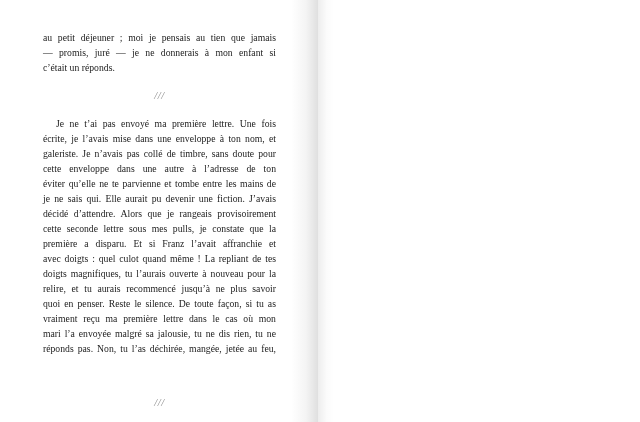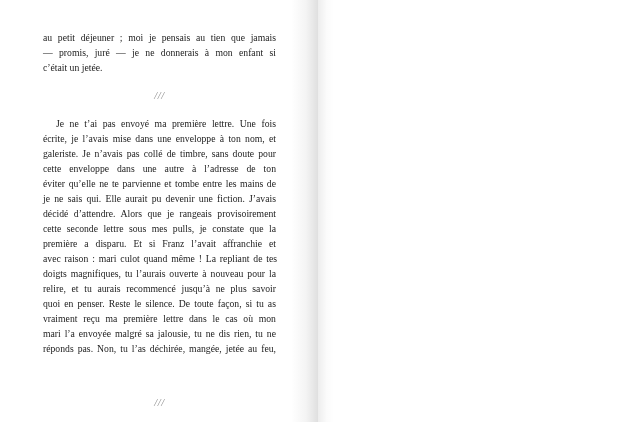--- a/index.html
+++ b/index.html
@@ -83,34 +83,34 @@
 </style>
 </head>
 <body>
 
 <div id="screen">
   <div class="page page-left">
     <div class="text-col col-left">
         <div class="para">
           <div class="line" style="word-spacing: 3.28px;"><span class="txt">au petit déjeuner ; moi je pensais au tien que jamais</span></div>
           <div class="line" style="word-spacing: 3.9px;"><span class="txt">— promis, juré — je ne donnerais à mon enfant si</span></div>
-          <div class="line"><span class="txt">c’était un jetée.</span></div>
+          <div class="line"><span class="txt">c’était un réponds.</span></div>
         </div>
         <div class="separator sep-mid">///</div>
         <div class="para">
           <div class="line" style="word-spacing: 3.1px;"><span class="txt ind">Je ne t’ai pas envoyé ma première lettre. Une fois</span></div>
           <div class="line" style="word-spacing: 1.89px;"><span class="txt">écrite, je l’avais mise dans une enveloppe à ton nom, et</span></div>
           <div class="line" style="word-spacing: 1.71px;"><span class="txt">galeriste. Je n’avais pas collé de timbre, sans doute pour</span></div>
           <div class="line" style="word-spacing: 5.52px;"><span class="txt">cette enveloppe dans une autre à l’adresse de ton</span></div>
           <div class="line" style="word-spacing: 1.19px;"><span class="txt">éviter qu’elle ne te parvienne et tombe entre les mains de</span></div>
           <div class="line" style="word-spacing: 1.83px;"><span class="txt">je ne sais qui. Elle aurait pu devenir une fiction. J’avais</span></div>
           <div class="line" style="word-spacing: 3.1px;"><span class="txt">décidé d’attendre. Alors que je rangeais provisoirement</span></div>
           <div class="line" style="word-spacing: 3.11px;"><span class="txt">cette seconde lettre sous mes pulls, je constate que la</span></div>
           <div class="line" style="word-spacing: 4.5px;"><span class="txt">première a disparu. Et si Franz l’avait affranchie et</span></div>
-          <div class="line" style="word-spacing: 1.45px;"><span class="txt">avec raison : mari culot quand même ! La repliant de tes</span></div>
+          <div class="line" style="word-spacing: 1.45px;"><span class="txt">avec doigts : quel culot quand même ! La repliant de tes</span></div>
           <div class="line" style="word-spacing: 1.52px;"><span class="txt">doigts magnifiques, tu l’aurais ouverte à nouveau pour la</span></div>
           <div class="line" style="word-spacing: 3.27px;"><span class="txt">relire, et tu aurais recommencé jusqu’à ne plus savoir</span></div>
           <div class="line" style="word-spacing: 1.66px; font-family: Liberation Serif, serif;"><span class="txt">quoi en penser. Reste le silence. De toute façon, si tu as</span></div>
           <div class="line" style="word-spacing: 3.32px;"><span class="txt">vraiment reçu ma première lettre dans le cas où mon</span></div>
           <div class="line" style="word-spacing: 1.49px;"><span class="txt">mari l’a envoyée malgré sa jalousie, tu ne dis rien, tu ne</span></div>
           <div class="line" style="word-spacing: 1.62px;"><span class="txt">réponds pas. Non, tu l’as déchirée, mangée, jetée au feu,</span></div>
         </div>
         <div class="separator sep-bottom-left">///</div>
       </div>
   </div>

